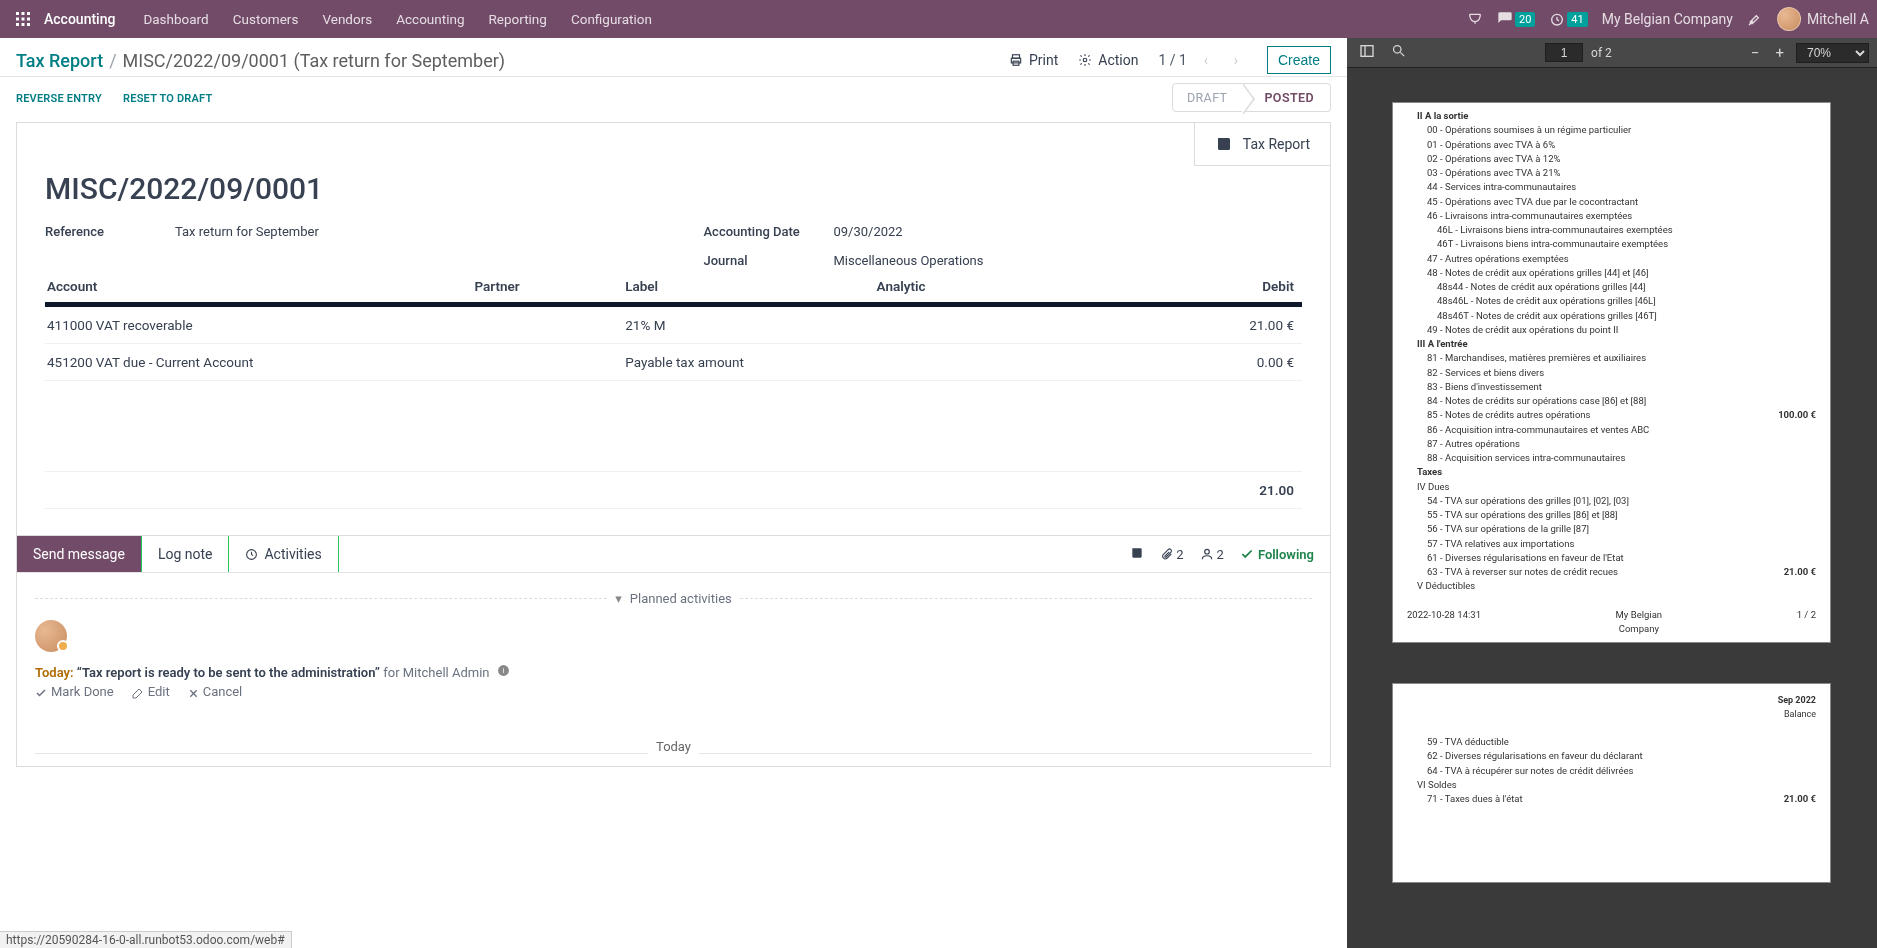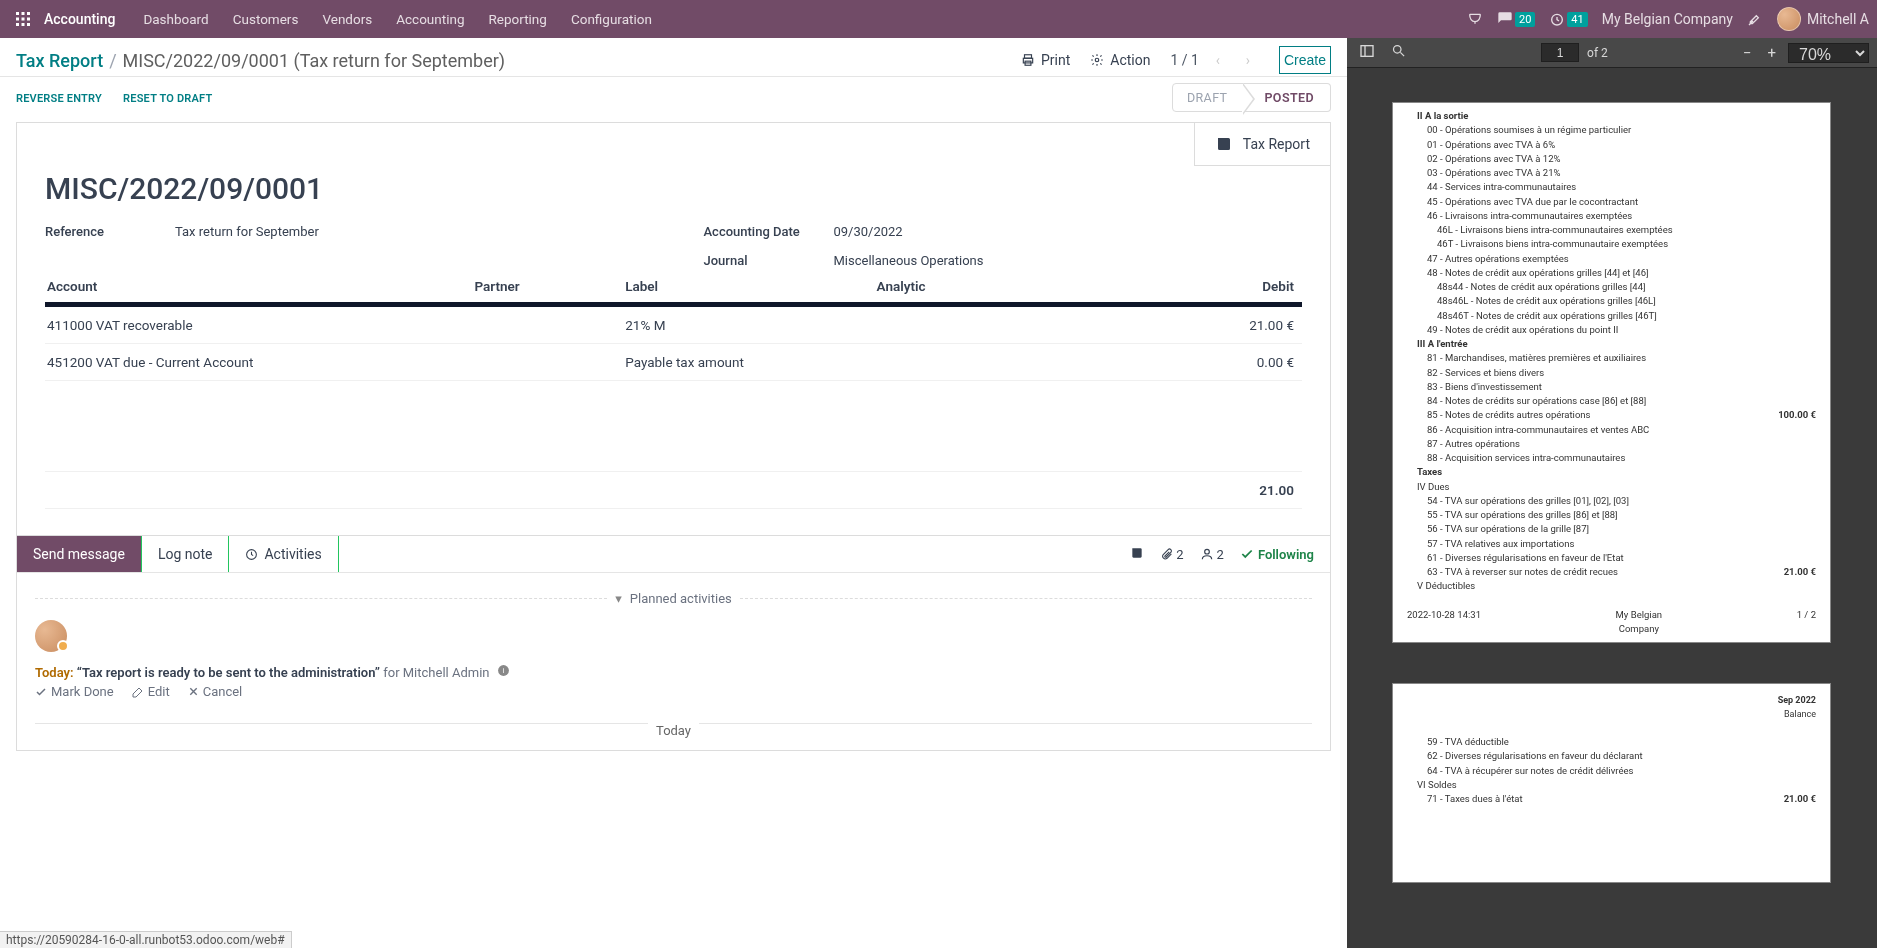--- a/index.html
+++ b/index.html
@@ -57,21 +57,21 @@
   .breadcrumb { font-size: 18px; color: #6b7280; display: flex; align-items: center; gap: 6px; }
   .breadcrumb a { color: #017e84; font-weight: 500; cursor: pointer; }
   .breadcrumb .sep { color: #9ca3af; }
   .breadcrumb .cur { color: #5f5f5f; }
   .control-right { display: flex; align-items: center; gap: 20px; }
   .icon-btn { display: flex; align-items: center; gap: 6px; color: #374151; cursor: pointer; font-size: 14px; }
   .pager { display: flex; align-items: center; gap: 8px; color: #4b5563; font-size: 14px;}
   .pager-arrow { width: 22px; height: 22px; display: flex; align-items: center; justify-content: center; color: #ccc; cursor: pointer;}
   .create-btn {
     border: 1px solid #017e84; color: #017e84; background: #fff;
-    padding: 5px 4px; font-size: 14px; cursor: pointer;
+    padding: 5px 10px; font-size: 14px; cursor: pointer;
   }
   
   .action-bar {
     display: flex; justify-content: space-between; align-items: center;
     padding: 6px 16px 10px 16px;
   }
   .action-link { color: #017e84; font-weight: 600; font-size: 11px; cursor: pointer; margin-right: 18px; letter-spacing: 0.2px;}
   .status-row { display: flex; align-items: stretch; }
   .status-chevron {
     position: relative;
@@ -163,41 +163,41 @@
   .planned::before, .planned::after {
     content: ""; flex: 1; border-top: 1px dashed #dcdcdc;
   }
   .activity-row { display: flex; gap: 12px; align-items: flex-start; flex-direction: column;}
   .activity-avatar { width: 32px; height: 32px; border-radius: 50%; background: radial-gradient(circle at 30% 30%, #e8b993, #c98c5f); position: relative;}
   .activity-dot { position:absolute; bottom:0; right:-2px; width:12px; height:12px; background:#f0ad4e; border:2px solid #fff; border-radius:50%;}
   .activity-body { font-size: 13px; }
   .t-warn { color: #b06a00; font-weight: 600;}
   .t-bold { font-weight: 600; color: #374151;}
   .activity-actions { display: flex; gap: 18px; margin-top: 4px; color: #6b7280;}
-  .activity-actions span { display: flex; align-items: center; gap: 4px; cursor: pointer; }
-  .today-sep { color:#666; text-align:center; margin-top: 24px; font-size: 13px; display:flex; align-items:flex-start; gap:8px;}
+  .activity-actions span { display: flex; align-items: flex-end; gap: 4px; cursor: pointer; }
+  .today-sep { color:#666; text-align:center; margin-top: 40px; font-size: 13px; display:flex; align-items:flex-end; gap:8px;}
   .today-sep::before, .today-sep::after { content:""; flex:1; border-top:1px solid #e5e5e5;}
   .status-url {
     position: fixed; bottom: 0px; left: 0; background: #f2f2f2;
     border: 1px solid #ccc; border-left: none; border-bottom: none;
     padding: 1px 6px; font-size: 12px; color: #555;
   }
   
   .pdf-toolbar {
     height: 30px; background: #484848; display: flex; align-items: center;
     padding: 0 8px; gap: 8px; font-size: 12px; border-bottom: 1px solid #222;
     color: #d8d8d8;
   }
   .pdf-toolbar .spacer { flex:1; }
   .pdf-page-input {
     width: 38px; background: #2b2b2b; color: #d8d8d8; border: 1px solid #1f1f1f; text-align: center;
     height: 19px; font-size: 12px;
   }
   .zoom-select {
-    background: #2b2b2b; color:#d8d8d8; border: 1px solid #1f1f1f; font-size: 16px; padding: 1px 20px 1px 6px; height: 20px;
+    background: #2b2b2b; color:#d8d8d8; border: 1px solid #1f1f1f; font-size: 12px; padding: 1px 20px 1px 6px; height: 20px;
   }
   .pdf-scroll { flex:1; overflow-y:auto; padding: 10px 46px 30px 45px; margin-top: 24px; }
   .pdf-page {
     background: #fff; color: #333; font-size: 9.5px;
     padding: 6px 14px 6px 14px;
     border: 1px solid #888;
     margin-bottom: 40px;
     line-height: 1.5;
     min-height: 530px;
     position: relative;

